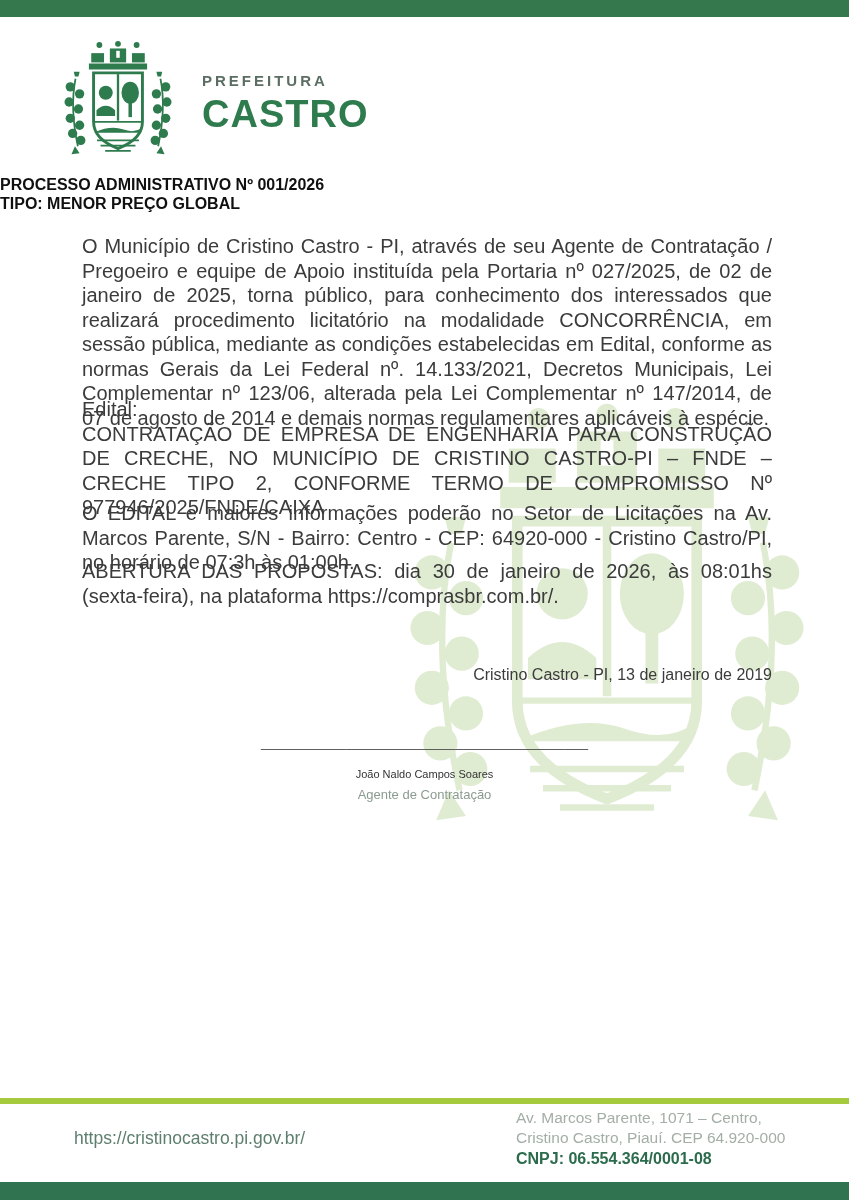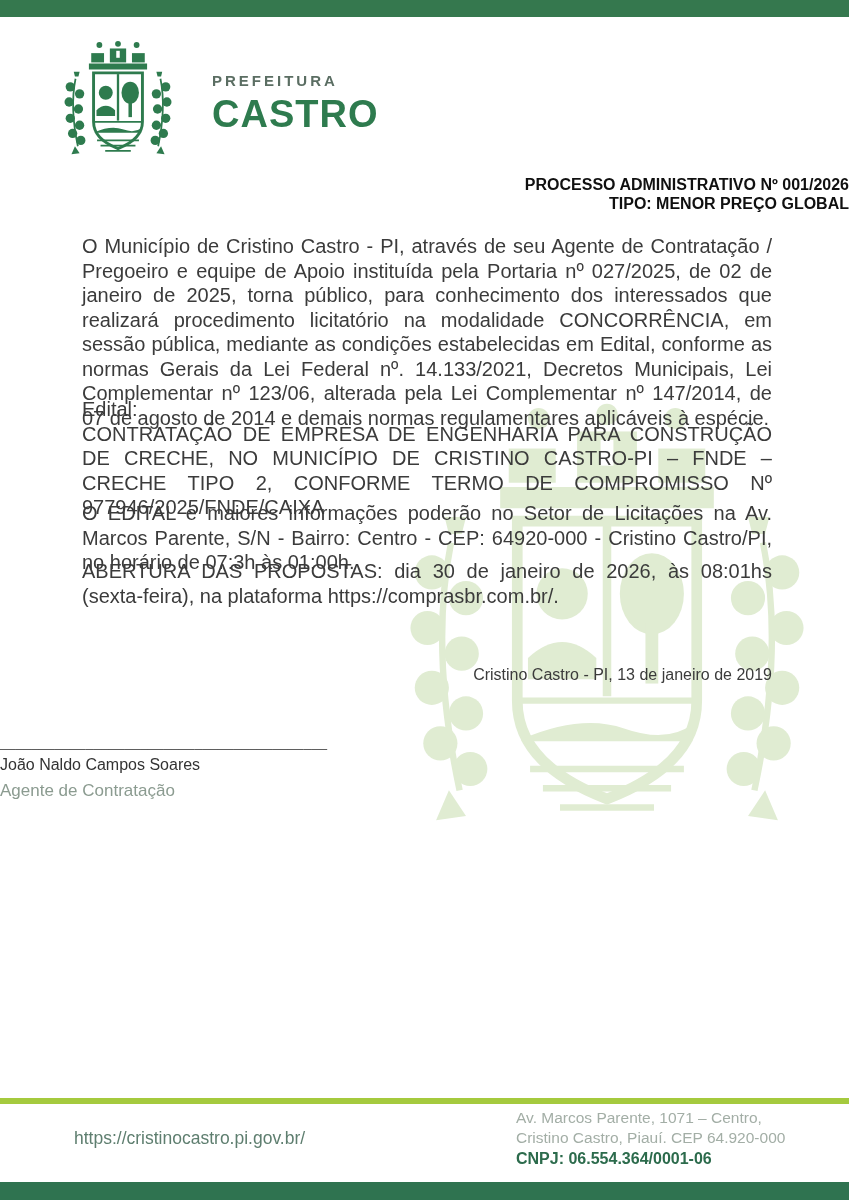--- a/index.html
+++ b/index.html
@@ -25,58 +25,58 @@
     width: 470px; height: 500px;
     color: #e0ecd2;
     pointer-events: none;
   }
   
   .header {
     position: absolute; top: 38px; left: 42px;
     display: flex; align-items: center;
   }
   .emblem { width: 152px; height: 128px; color: #2e7b4e; }
-  .wordmark { margin-left: 18px; }
+  .wordmark { margin-left: 8px; }
   .wordmark .pref {
     font-size: 15px; font-weight: bold; letter-spacing: 3px;
     color: #5b6e63; margin-bottom: 6px;
   }
   .wordmark .city {
     font-size: 38px; font-weight: bold; letter-spacing: 1px;
     color: #2e7b4e; line-height: 38px;
   }
   
   .title-block {
     position: absolute; top: 175px; left: 0;
-    width: 100%; text-align: right;
+    width: 100%; text-align: left;
     font-weight: bold; color: #101010;
     font-size: 16px; line-height: 19px;
   }
   
   .bodytext {
     position: absolute; left: 82px; width: 690px;
     font-size: 20px; line-height: 24.5px;
     color: #3b3b3b; text-align: justify;
   }
   .p1 { top: 234px; }
   .objeto-block { top: 397px; }
   .edital { top: 501px; }
   .abertura { top: 559px; }
   .date-line {
     position: absolute; left: 82px; width: 690px; top: 666px;
     text-align: right; font-size: 16px; color: #3b3b3b;
   }
   
   .signature {
     position: absolute; left: 0; top: 734px;
-    width: 100%; 
+    width: 100%; text-align: center;
   }
   .sig-rule { font-size: 14px; color: #555; letter-spacing: 0; line-height: 16px; }
-  .sig-name { margin-top: 6px; font-size: 16px; color: #333333; }
-  .sig-role { margin-top: 7px; font-size: 17px; color: #8b9b90; }
+  .sig-name { margin-top: 18px; font-size: 11px; color: #333333; }
+  .sig-role { margin-top: 7px; font-size: 13px; color: #8b9b90; }
   
   .accent-stripe {
     position: absolute; left: 0; top: 1098px;
     width: 100%; height: 6px;
     background: #a5ca3e;
   }
   .footer-url {
     position: absolute; left: 74px; top: 1128px;
     font-size: 17.5px; color: #5e7e6f; text-align: center;
   }
@@ -197,18 +197,18 @@
     <div class="sig-role">Agente de Contratação</div>
   </div>
 
   <div class="accent-stripe"></div>
 
   <div class="footer-url">https://cristinocastro.pi.gov.br/</div>
 
   <div class="footer-address">
     <div>Av. Marcos Parente, 1071 – Centro,</div>
     <div>Cristino Castro, Piauí. CEP 64.920-000</div>
-    <div class="footer-cnpj">CNPJ: 06.554.364/0001-06</div>
+    <div class="footer-cnpj">CNPJ: 06.554.364/0001-08</div>
   </div>
 
   <div class="bottom-bar"></div>
 
 </div>
 
 </body></html>

